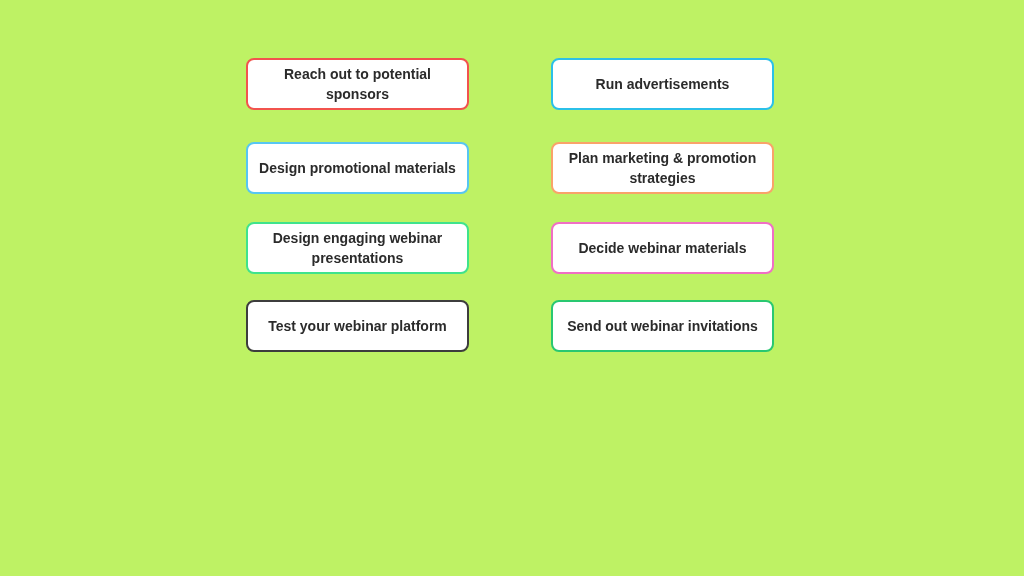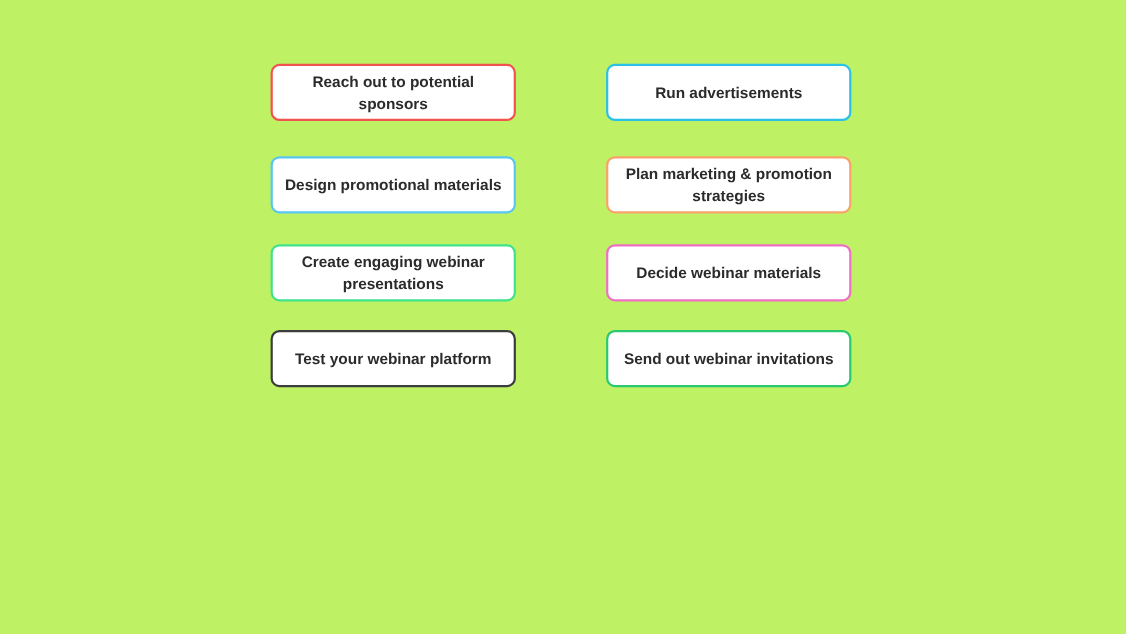--- a/index.html
+++ b/index.html
@@ -61,21 +61,21 @@
 <div class="canvas">
   <div class="col col-left">
       <div class="box" style="border-color: rgb(242, 83, 78);">
         <span class="box-label">Reach out to potential
 sponsors</span>
       </div>
       <div class="box" style="border-color: rgb(87, 198, 242);">
         <span class="box-label">Design promotional materials</span>
       </div>
       <div class="box" style="border-color: rgb(63, 227, 140);">
-        <span class="box-label">Create engaging webinar
+        <span class="box-label">Design engaging webinar
 presentations</span>
       </div>
       <div class="box" style="border-color: rgb(61, 61, 61);">
         <span class="box-label">Test your webinar platform</span>
       </div>
     </div>
   <div class="col col-right">
       <div class="box" style="border-color: rgb(43, 192, 232);">
         <span class="box-label">Run advertisements</span>
       </div>

